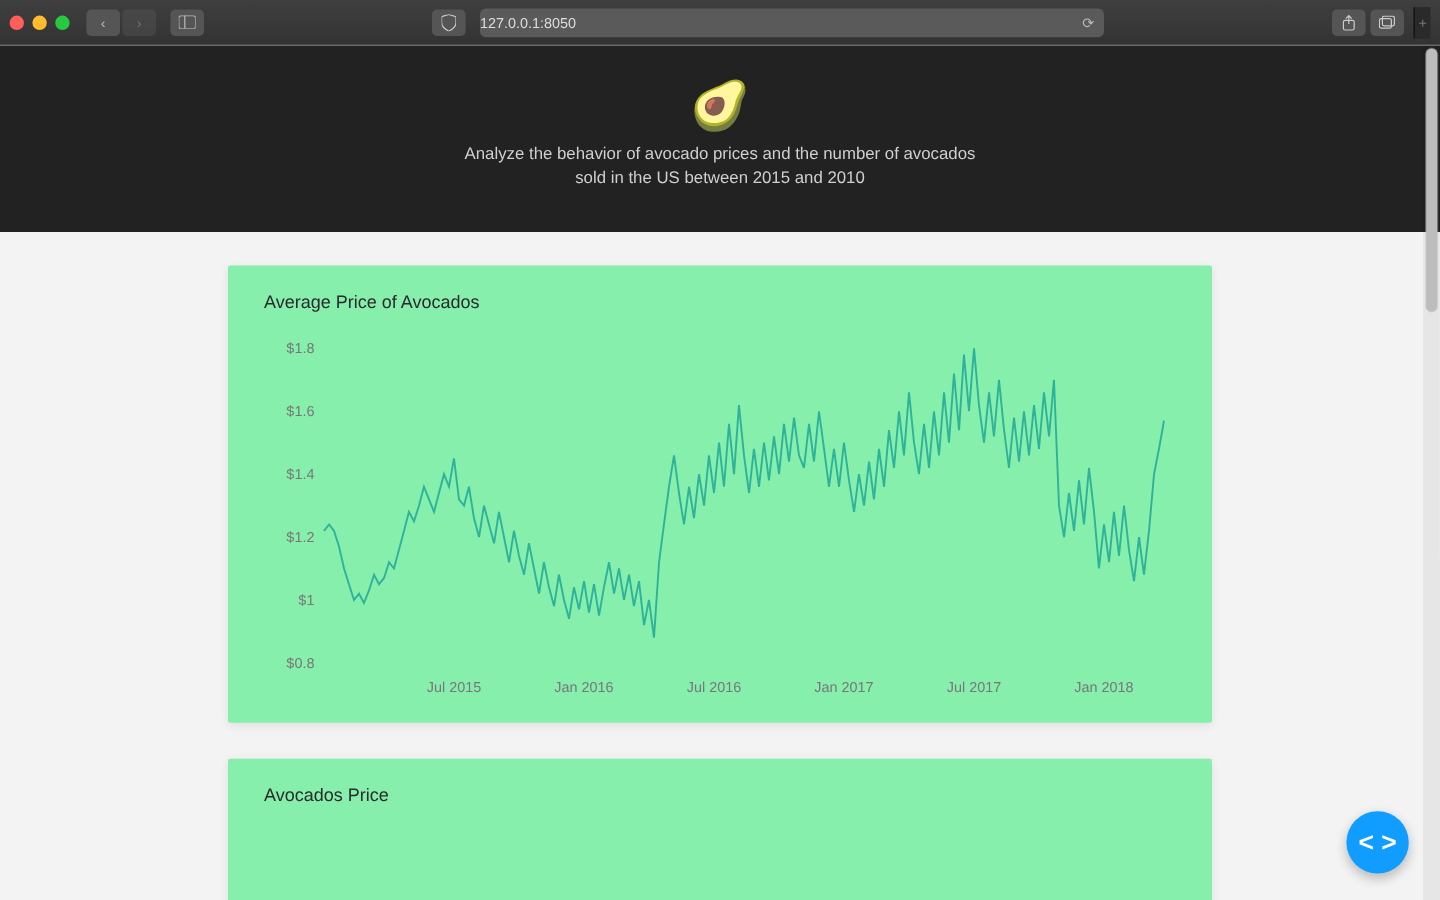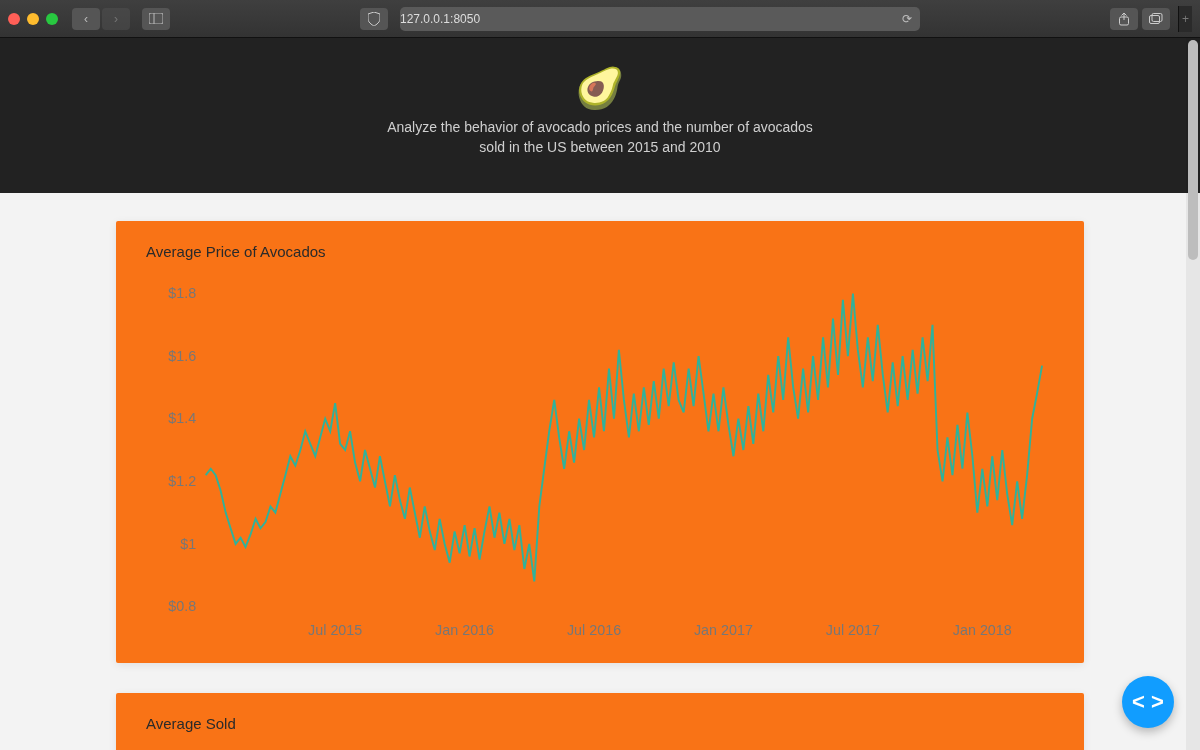--- a/index.html
+++ b/index.html
@@ -42,21 +42,21 @@
 
   
   .hero { background:#222; color:#fff; text-align:center; padding: 30px 0 36px 0; }
   .hero .emoji { font-size: 40px; line-height:1; }
   .hero h1 { font-size: 44px; font-weight: 600; margin-top: 4px; letter-spacing: .3px; }
   .hero p { color:#cfcfcf; font-size: 14px; max-width: 430px; margin: 10px auto 0; line-height:1.4; }
 
   
   .page { background:#f3f3f3; padding: 28px 0 80px; }
   .card {
-    width: 968px; margin: 0 auto 30px; background:#f97316;
+    width: 820px; margin: 0 auto 30px; background:#86efac;
     box-shadow: 0 2px 8px rgba(0,0,0,.08);
     padding: 22px 30px 20px 30px;
     border-radius: 2px;
   }
   .card-title { font-size: 15px; color:#2a2a2a; font-weight: 500; margin-bottom: 12px; }
 
   
   .chart-wrap { position: relative; }
   svg.chart { display:block; width: 100%; }
   .series { fill:none; stroke:#2fb29b; stroke-width:1.6; }
@@ -148,21 +148,21 @@
               <text x="375" y="304" text-anchor="middle" fill="#777" font-size="12">Jul 2016</text>
               <text x="483.33333333333337" y="304" text-anchor="middle" fill="#777" font-size="12">Jan 2017</text>
               <text x="591.6666666666666" y="304" text-anchor="middle" fill="#777" font-size="12">Jul 2017</text>
               <text x="700" y="304" text-anchor="middle" fill="#777" font-size="12">Jan 2018</text>
               <path class="series" d="M50.0 170.0 L54.2 164.7 L58.3 170.0 L62.5 183.1 L66.7 201.4 L70.8 214.5 L75.0 227.6 L79.2 222.4 L83.3 230.2 L87.5 219.7 L91.7 206.6 L95.8 214.5 L100.0 209.3 L104.2 196.2 L108.3 201.4 L112.5 185.7 L116.7 170.0 L120.8 154.2 L125.0 162.1 L129.2 149.0 L133.3 133.3 L137.5 143.8 L141.7 154.2 L145.8 138.5 L150.0 122.8 L154.2 133.3 L158.3 109.7 L162.5 143.8 L166.7 149.0 L170.8 133.3 L175.0 159.5 L179.2 175.2 L183.3 149.0 L187.5 164.7 L191.7 180.4 L195.8 154.2 L200.0 175.2 L204.2 196.2 L208.3 170.0 L212.5 190.9 L216.7 206.6 L220.8 180.4 L225.0 201.4 L229.2 222.4 L233.3 196.2 L237.5 217.1 L241.7 232.8 L245.8 206.6 L250.0 227.6 L254.2 243.3 L258.3 217.1 L262.5 235.5 L266.7 211.9 L270.8 238.1 L275.0 214.5 L279.2 240.7 L283.3 217.1 L287.5 196.2 L291.7 222.4 L295.8 201.4 L300.0 227.6 L304.2 206.6 L308.3 232.8 L312.5 211.9 L316.7 248.6 L320.8 227.6 L325.0 259.0 L329.2 196.2 L333.3 164.7 L337.5 133.3 L341.7 107.1 L345.8 138.5 L350.0 164.7 L354.2 133.3 L358.3 159.5 L362.5 122.8 L366.7 149.0 L370.8 107.1 L375.0 138.5 L379.2 96.6 L383.3 133.3 L387.5 80.9 L391.7 122.8 L395.8 65.2 L400.0 107.1 L404.2 138.5 L408.3 101.8 L412.5 133.3 L416.7 96.6 L420.8 128.0 L425.0 91.4 L429.2 122.8 L433.3 80.9 L437.5 112.3 L441.7 75.6 L445.8 107.1 L450.0 117.6 L454.2 80.9 L458.3 112.3 L462.5 70.4 L466.7 101.8 L470.8 133.3 L475.0 101.8 L479.2 133.3 L483.3 96.6 L487.5 128.0 L491.7 154.2 L495.8 122.8 L500.0 149.0 L504.2 112.3 L508.3 143.8 L512.5 101.8 L516.7 133.3 L520.8 86.1 L525.0 117.6 L529.2 70.4 L533.3 107.1 L537.5 54.7 L541.7 96.6 L545.8 122.8 L550.0 80.9 L554.2 117.6 L558.3 70.4 L562.5 107.1 L566.7 54.7 L570.8 96.6 L575.0 39.0 L579.2 86.1 L583.3 23.2 L587.5 70.4 L591.7 18.0 L595.8 65.2 L600.0 96.6 L604.2 54.7 L608.3 91.4 L612.5 44.2 L616.7 86.1 L620.8 117.6 L625.0 75.6 L629.2 112.3 L633.3 70.4 L637.5 107.1 L641.7 65.2 L645.8 101.8 L650.0 54.7 L654.2 91.4 L658.3 44.2 L662.5 149.0 L666.7 175.2 L670.8 138.5 L675.0 170.0 L679.2 128.0 L683.3 164.7 L687.5 117.6 L691.7 154.2 L695.8 201.4 L700.0 164.7 L704.2 196.2 L708.3 154.2 L712.5 190.9 L716.7 149.0 L720.8 185.7 L725.0 211.9 L729.2 175.2 L733.3 206.6 L737.5 170.0 L741.7 122.8 L745.8 101.8 L750.0 78.3 " stroke="#2fb29b"></path>
             </svg>
         </div>
       </div>
 
       <div class="card">
-        <div class="card-title">Average Sold</div>
+        <div class="card-title">Avocados Price</div>
         <div style="height:180px"></div>
       </div>
 
     </div>
   </div>
 
   <div class="vscroll">
     <div class="thumb"></div>
   </div>
 

